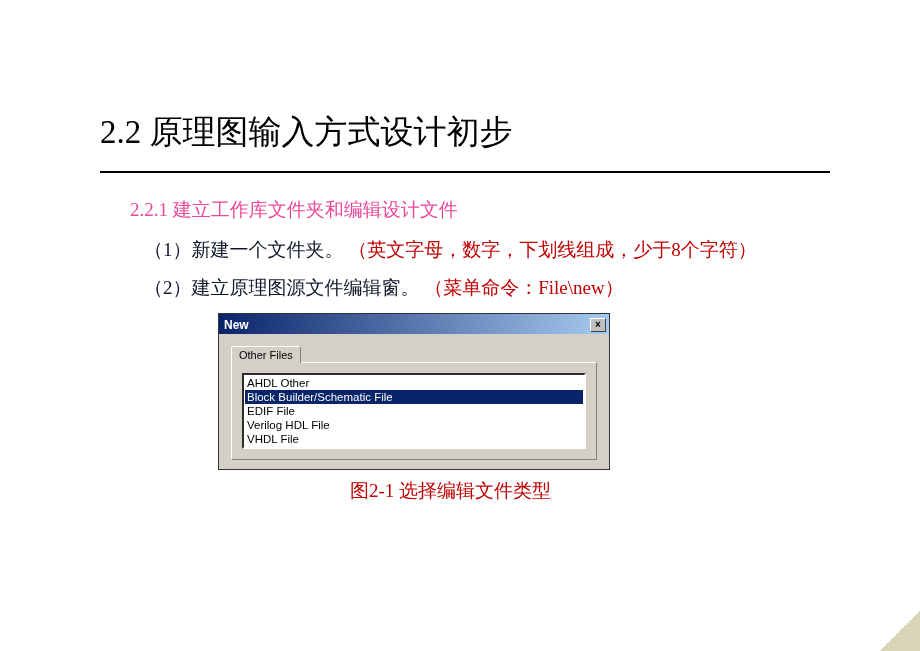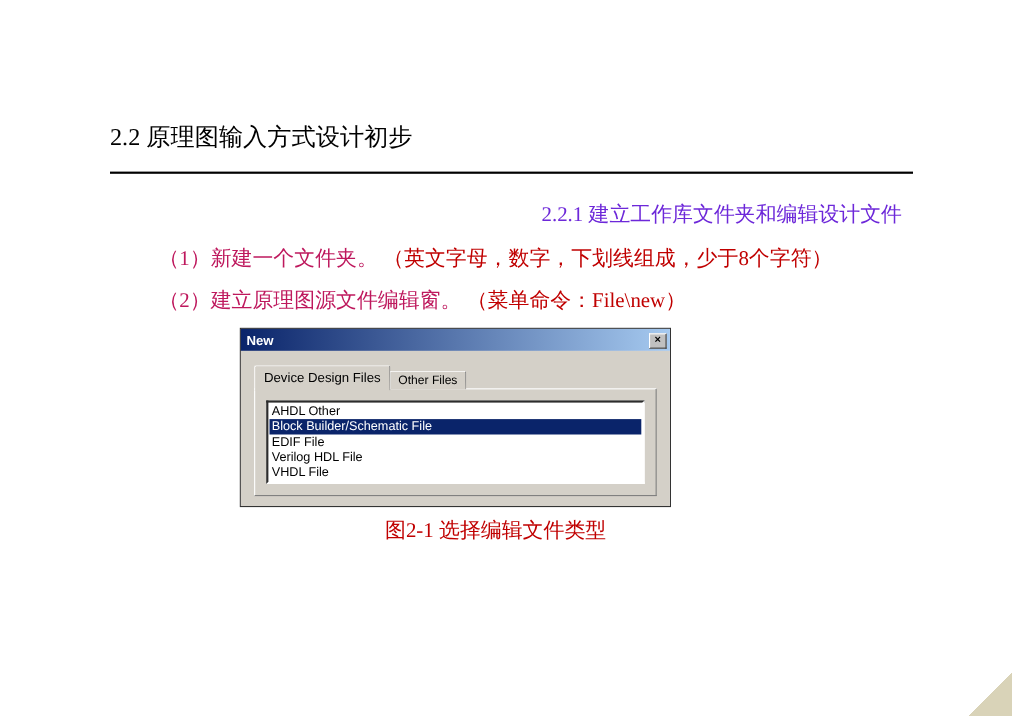--- a/index.html
+++ b/index.html
@@ -7,44 +7,43 @@
       font-family: "SimSun", "宋体", serif;
       background: #fff;
       width: 920px;
       height: 651px;
       position: relative;
     }
     .slide {
       padding: 110px 100px 0 100px;
     }
     .title {
-      font-size: 22px;
+      font-size: 33px;
       color: #000;
       margin-bottom: 20px;
       font-family: "SimSun", serif;
     }
     .title-underline {
       border-bottom: 2px solid #000;
       width: 730px;
       margin-top: -4px;
       margin-bottom: 24px;
     }
     .subtitle {
       font-size: 19px;
-      color: #6d28d9;
-      margin-left: 54px;
+      color: #ec4899;
+      margin-left: 30px;
       margin-bottom: 14px;
-      text-align: right;
     }
     .point-row {
       margin-left: 44px;
       font-size: 19px;
       margin-bottom: 12px;
     }
-    .blue-text { color: #be185d; margin-top: 38px; }
+    .blue-text { color: #0f172a; margin-top: 38px; }
     .red-text { color: #c00000; }
     .dialog-container {
       margin-left: 118px;
       margin-top: 6px;
       width: 392px;
       border: 1px solid #333;
       font-family: "MS Sans Serif", sans-serif;
       font-size: 12px;
       color: #000;
     }
@@ -170,21 +169,20 @@
 
   <div class="dialog-container">
     <div class="titlebar">
       <span class="titlebar-text">New</span>
       <div class="close-button">
         <span>×</span>
       </div>
     </div>
     <div class="dialog-body">
       <div class="tab-strip">
-        <div class="tab active">Device Design Files</div>
         <div class="tab inactive">Other Files</div>
       </div>
       <div class="tab-panel">
         <div class="listbox">
           <div class="list-item">AHDL Other</div>
           <div class="list-item selected">Block Builder/Schematic File</div>
           <div class="list-item">EDIF File</div>
           <div class="list-item">Verilog HDL File</div>
           <div class="list-item">VHDL File</div>
         </div>

